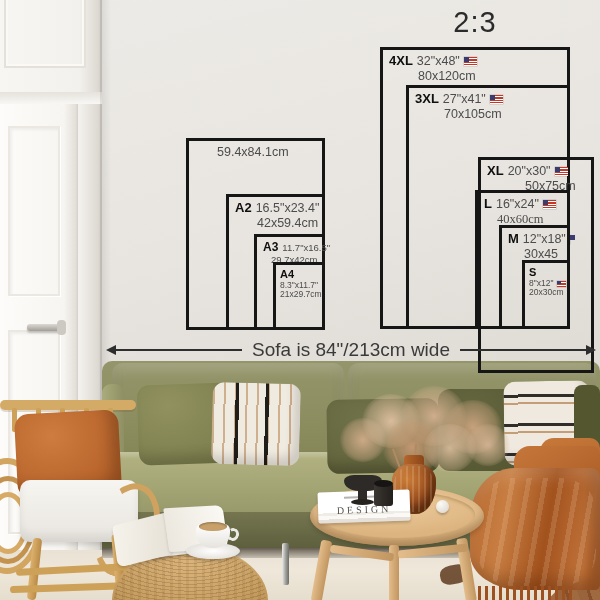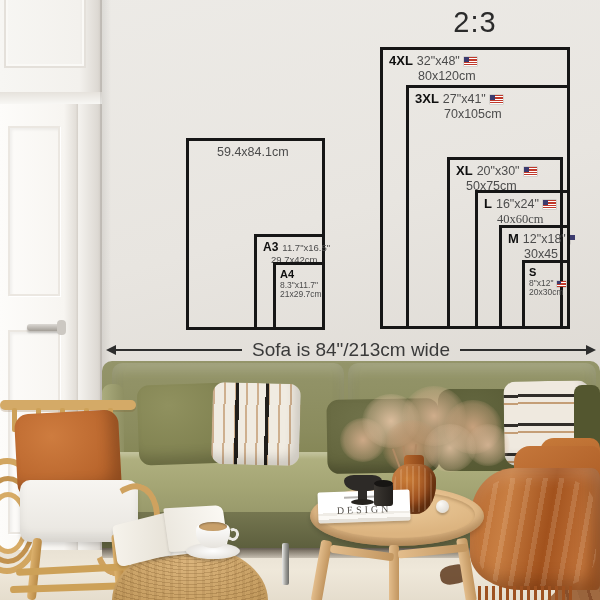--- a/index.html
+++ b/index.html
@@ -315,20 +315,27 @@
   <div class="bowl-base"></div>
   <div class="candle"></div>
   <div class="candle-top"></div>
   <div class="sphere"></div>
 
   <div class="chart-title title-r">2:3</div>
 
     <div class="size-box v-lg" style="left: 186px; top: 138px; width: 139px; height: 192px;">
       <span class="sz-cm" style="margin-left: 22px;">59.4x84.1cm</span>
     </div>
+    <div class="size-box v-lg" style="left: 226px; top: 194px; width: 99px; height: 136px;">
+      <div class="sz-row">
+        <span class="sz-label">A2</span>
+        <span class="sz-inches">16.5"x23.4"</span>
+      </div>
+      <span class="sz-cm" style="margin-left: 22px;">42x59.4cm</span>
+    </div>
     <div class="size-box v-md" style="left: 254px; top: 234px; width: 71px; height: 96px;">
       <div class="sz-row">
         <span class="sz-label">A3</span>
         <span class="sz-inches">11.7"x16.5"</span>
       </div>
       <span class="sz-cm" style="margin-left: 8px;">29.7x42cm</span>
     </div>
     <div class="size-box v-sm" style="left: 273px; top: 262px; width: 52px; height: 68px;">
       <div class="sz-row">
         <span class="sz-label">A4</span>
@@ -347,27 +354,27 @@
       <span class="sz-cm" style="margin-left: 29px;">80x120cm</span>
     </div>
     <div class="size-box v-lg" style="left: 406px; top: 85px; width: 164px; height: 244px;">
       <div class="sz-row">
         <span class="sz-label">3XL</span>
         <span class="sz-inches">27"x41"</span>
         <span class="us-flag"></span>
       </div>
       <span class="sz-cm" style="margin-left: 29px;">70x105cm</span>
     </div>
-    <div class="size-box v-lg" style="left: 447px; top: 157px; width: 116px; height: 172px;">
+    <div class="size-box v-lg" style="left: 478px; top: 157px; width: 116px; height: 216px;">
       <div class="sz-row">
         <span class="sz-label">XL</span>
         <span class="sz-inches">20"x30"</span>
         <span class="us-flag"></span>
       </div>
-      <span class="sz-cm" style="margin-left: 10px;">50x75cm</span>
+      <span class="sz-cm" style="margin-left: 38px;">50x75cm</span>
     </div>
     <div class="size-box v-lg" style="left: 475px; top: 190px; width: 95px; height: 139px;">
       <div class="sz-row">
         <span class="sz-label">L</span>
         <span class="sz-inches">16"x24"</span>
         <span class="us-flag"></span>
       </div>
       <span class="sz-cm" style="margin-left: 13px; font-family: Liberation Serif, serif;">40x60cm</span>
     </div>
     <div class="size-box v-lg" style="left: 499px; top: 225px; width: 71px; height: 104px;">

